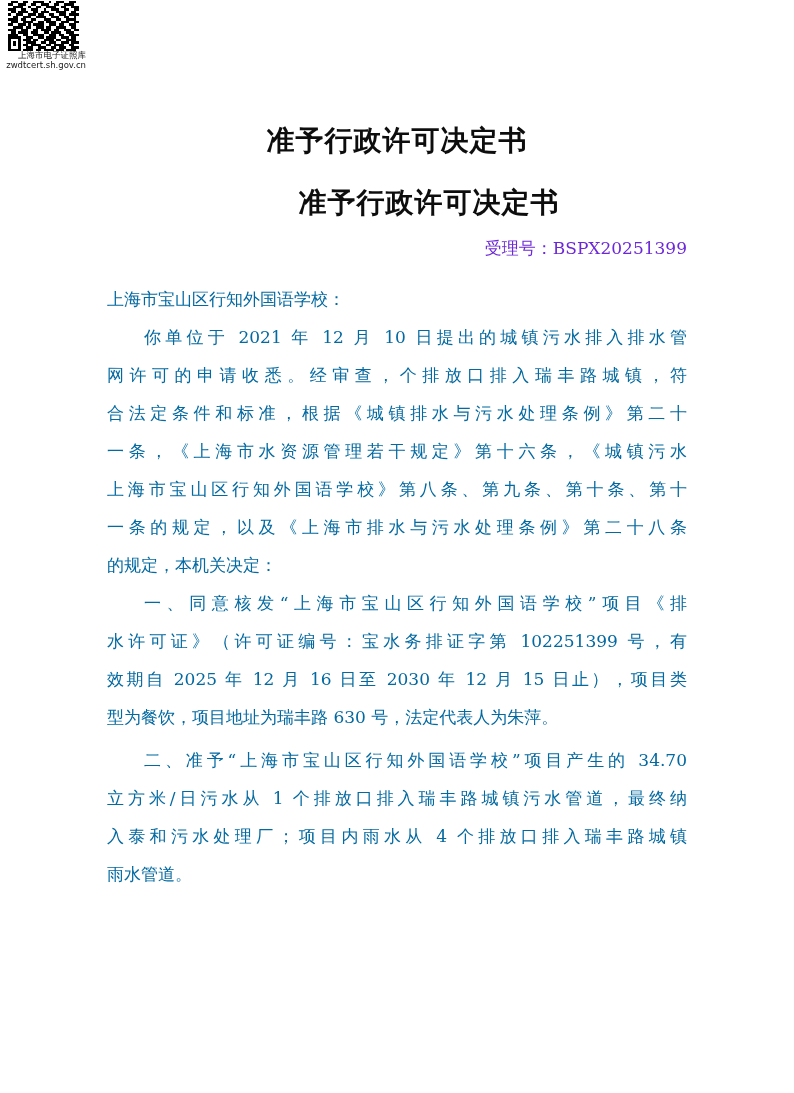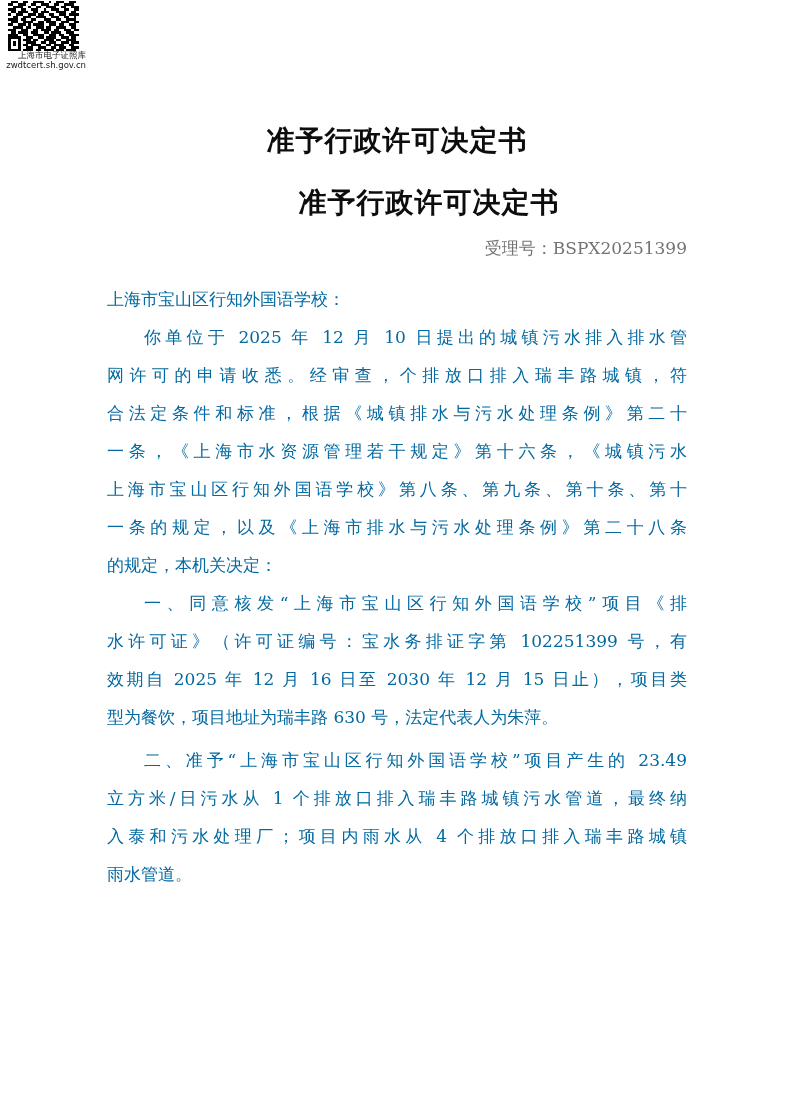--- a/index.html
+++ b/index.html
@@ -4,21 +4,21 @@
   <style>
     html, body { margin: 0; padding: 0; background: #ffffff; }
     body { width: 794px; height: 1093px; position: relative; overflow: hidden; color: #111; }
     .qr { position: absolute; left: 8px; top: 0px; width: 71px; height: 52px; }
     .qr-caption { position: absolute; left: 6px; width: 80px; font-family: "DejaVu Sans", sans-serif; font-size: 8.5px; line-height: 10px; color: #222; text-align: right; white-space: nowrap; }
     .qr-caption.l1 { top: 50px; }
     .qr-caption.l2 { top: 60px; }
     .title { position: absolute; left: 0; width: 794px; text-align: center; font-family: "DejaVu Serif", serif; font-weight: bold; font-size: 28px; letter-spacing: 1px; color: #0d0d0d; }
     .title.t1 { top: 122px; }
     .title.t2 { top: 184px; margin-left: 32px; }
-    .ref { position: absolute; right: 107px; top: 237px; font-family: "DejaVu Serif", serif; font-size: 17px; color: #737373; white-space: nowrap; }
+    .ref { position: absolute; right: 107px; top: 237px; font-family: "DejaVu Serif", serif; font-size: 17px; color: #6d28d9; white-space: nowrap; }
     .line { position: absolute; left: 107px; width: 580px; font-family: "DejaVu Serif", serif; font-size: 17px; line-height: 24px; color: #0369a1; white-space: nowrap; text-align: justify; text-align-last: justify; }
     .line.last { text-align-last: left; }
     .line.indent { left: 144px; width: 543px; }
   </style>
 </head>
 <body>
 
 <svg class="qr" viewBox="0 0 28 20" shape-rendering="crispEdges">
   <rect x="0" y="0" width="28" height="20" fill="#fff"></rect>
   <g fill="#000">
@@ -149,29 +149,29 @@
 </svg>
 <div class="qr-caption l1">上海市电子证照库</div>
 <div class="qr-caption l2">zwdtcert.sh.gov.cn</div>
 
 <div class="title t1">准予行政许可决定书</div>
 <div class="title t2">准予行政许可决定书</div>
 <div class="ref">受理号：BSPX20251399</div>
 
 <div class="line last" style="top:287px">上海市宝山区行知外国语学校：</div>
 
-<div class="line indent" style="top:325px">你单位于 2025 年 12 月 10 日提出的城镇污水排入排水管</div>
+<div class="line indent" style="top:325px">你单位于 2021 年 12 月 10 日提出的城镇污水排入排水管</div>
 <div class="line" style="top:363px">网许可的申请收悉。经审查，个排放口排入瑞丰路城镇，符</div>
 <div class="line" style="top:401px">合法定条件和标准，根据《城镇排水与污水处理条例》第二十</div>
 <div class="line" style="top:439px">一条，《上海市水资源管理若干规定》第十六条，《城镇污水</div>
 <div class="line" style="top:477px">上海市宝山区行知外国语学校》第八条、第九条、第十条、第十</div>
 <div class="line" style="top:515px">一条的规定，以及《上海市排水与污水处理条例》第二十八条</div>
 <div class="line last" style="top:553px">的规定，本机关决定：</div>
 
 <div class="line indent" style="top:591px">一、同意核发“上海市宝山区行知外国语学校”项目《排</div>
 <div class="line" style="top:629px">水许可证》（许可证编号：宝水务排证字第 102251399 号，有</div>
 <div class="line" style="top:667px">效期自 2025 年 12 月 16 日至 2030 年 12 月 15 日止），项目类</div>
 <div class="line last" style="top:705px">型为餐饮，项目地址为瑞丰路 630 号，法定代表人为朱萍。</div>
 
-<div class="line indent" style="top:748px">二、准予“上海市宝山区行知外国语学校”项目产生的 23.49</div>
+<div class="line indent" style="top:748px">二、准予“上海市宝山区行知外国语学校”项目产生的 34.70</div>
 <div class="line" style="top:786px">立方米/日污水从 1 个排放口排入瑞丰路城镇污水管道，最终纳</div>
 <div class="line" style="top:824px">入泰和污水处理厂；项目内雨水从 4 个排放口排入瑞丰路城镇</div>
 <div class="line last" style="top:862px">雨水管道。</div>
 
 </body></html>

